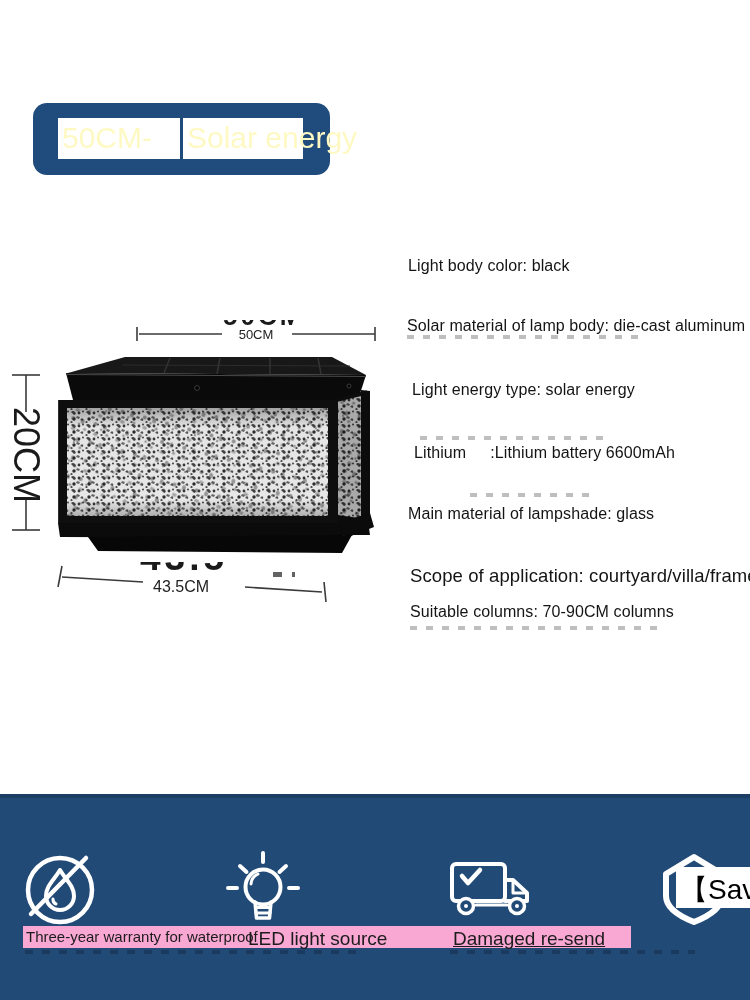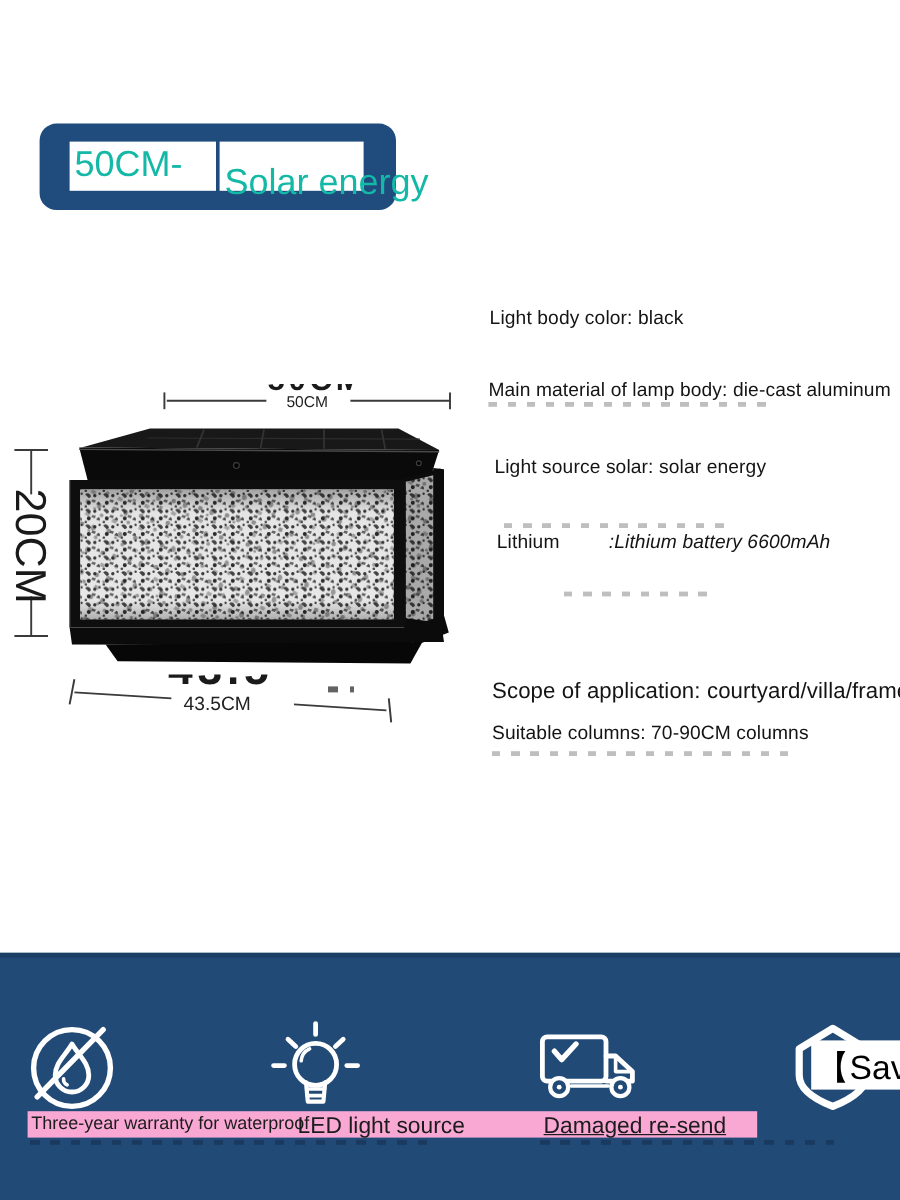--- a/index.html
+++ b/index.html
@@ -5,28 +5,28 @@
   html,body{margin:0;padding:0;background:#ffffff;}
   .page{position:relative;width:750px;height:1000px;background:#ffffff;overflow:hidden;
         font-family:"Liberation Sans",sans-serif;color:#111;}
 
   
   .badge{position:absolute;left:33px;top:103px;width:297px;height:72px;
          background:#1f4c7d;border-radius:14px;}
   .badge .wbox{position:absolute;top:15px;height:41px;background:#fff;}
   .badge .wbox.b1{left:25px;width:122px;}
   .badge .wbox.b2{left:150px;width:120px;}
-  .badge .btxt{position:absolute;top:13px;font-size:30px;line-height:44px;color:#14b8a6;white-space:nowrap;}
+  .badge .btxt{position:absolute;top:13px;font-size:30px;line-height:44px;color:#fef9c3;white-space:nowrap;}
   .badge .t1{left:29px;}
-  .badge .t2{left:154px;margin-top:15px;}
+  .badge .t2{left:154px;}
 
   
   .spec{position:absolute;font-size:16px;color:#141414;white-space:nowrap;letter-spacing:0.1px;}
   .spec.big{font-size:18.5px;}
-  .spec .gap2{margin-left:41px;font-style:italic;}
+  .spec .gap2{margin-left:24px;}
 
   
   .dash{position:absolute;height:4px;opacity:.55;
         background:repeating-linear-gradient(90deg,#8a8a8a 0 7px,transparent 7px 16px);}
   .dash.dark{background:repeating-linear-gradient(90deg,#3c3c3c 0 9px,transparent 9px 19px);opacity:.8;}
   .clipbox{position:absolute;overflow:hidden;}
   .clipbox span{display:block;font-weight:bold;color:#1a1a1a;white-space:nowrap;}
   .clip-top span{font-size:26px;transform:translateY(-19px);letter-spacing:3px;}
   .clip-bottom span{font-size:37px;transform:translateY(-25px);letter-spacing:4px;}
 
@@ -149,29 +149,30 @@
   <div class="clipbox clip-top" style="left:223px;top:320px;width:72px;height:8px">
     <span>50CM</span>
   </div>
   <div class="clipbox clip-bottom" style="left:140px;top:562px;width:96px;height:15px">
     <span>43.5</span>
   </div>
   <div class="dash dark" style="left:273px;top:572px;width:22px;height:5px"></div>
 
   <div class="spec" style="left:408px;top:257px">Light body color: black</div>
 
-  <div class="spec" style="left:407px;top:317px">Main material of lamp body: die-cast aluminum</div>
+  <div class="spec" style="left:407px;top:317px">Solar material of lamp body: die-cast aluminum</div>
   <div class="dash" style="left:407px;top:335px;width:235px"></div>
 
-  <div class="spec" style="left:412px;top:381px">Light source solar: solar energy</div>
+  <div class="spec" style="left:412px;top:381px">Light energy type: solar energy</div>
 
   <div class="dash" style="left:420px;top:436px;width:190px"></div>
   <div class="spec" style="left:414px;top:444px"><span>Lithium</span><span class="gap2">:Lithium battery 6600mAh</span></div>
 
   <div class="dash" style="left:470px;top:493px;width:120px"></div>
+  <div class="spec" style="left:408px;top:505px">Main material of lampshade: glass</div>
 
   <div class="spec big" style="left:410px;top:565px">Scope of application: courtyard/villa/frame</div>
 
   <div class="dash" style="left:410px;top:626px;width:250px"></div>
   <div class="spec" style="left:410px;top:603px">Suitable columns: 70-90CM columns</div>
 
   <div class="footer">
 
     <svg class="ficon" width="750" height="206" viewBox="0 0 750 206">
 

